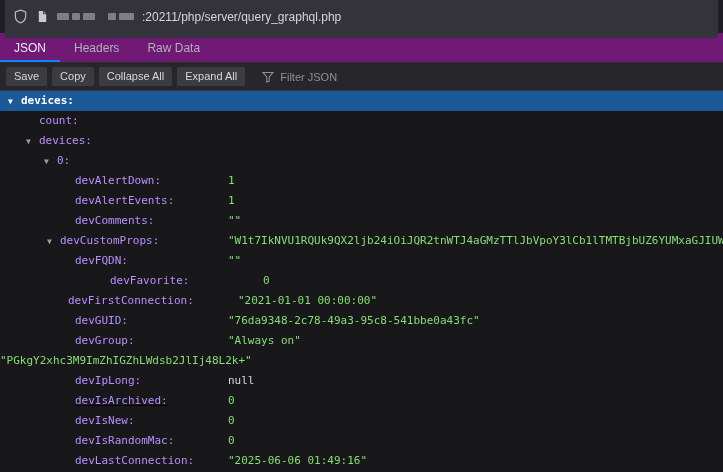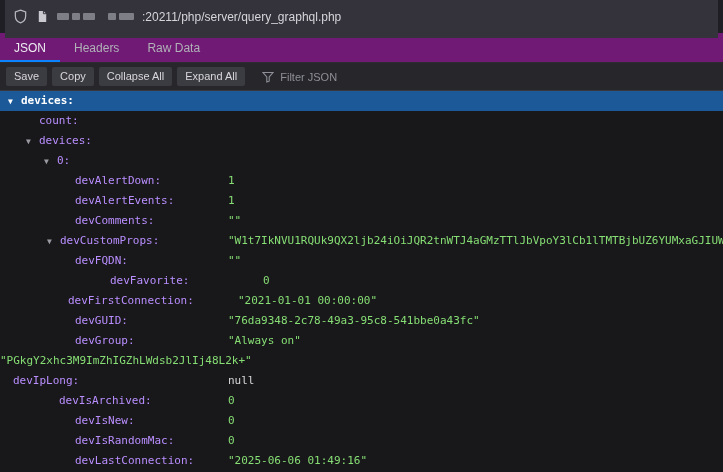--- a/index.html
+++ b/index.html
@@ -148,25 +148,25 @@
     <span class="val v-string">"76da9348-2c78-49a3-95c8-541bbe0a43fc"</span>
   </div>
     <div class="row">
     <span class="key-cell" style="padding-left: 62px;"><span class="arrow" style="visibility: hidden;">▼</span><span class="key">devGroup:</span></span>
     <span class="val v-string">"Always on"</span>
   </div>
     <div class="row">
     <span class="val v-string">"PGkgY2xhc3M9ImZhIGZhLWdsb2JlIj48L2k+"</span>
   </div>
     <div class="row">
-    <span class="key-cell" style=""><span class="arrow" style="visibility: hidden;">▼</span><span class="key">devIpLong:</span></span>
+    <span class="key-cell" style="padding-left: 62px;"><span class="arrow" style="visibility: hidden;">▼</span><span class="key">devIpLong:</span></span>
     <span class="val v-null">null</span>
   </div>
     <div class="row">
-    <span class="key-cell" style="padding-left: 46px;"><span class="arrow" style="visibility: hidden;">▼</span><span class="key">devIsArchived:</span></span>
+    <span class="key-cell" style="padding-left: 62px; text-decoration: underline;"><span class="arrow" style="visibility: hidden;">▼</span><span class="key">devIsArchived:</span></span>
     <span class="val v-number">0</span>
   </div>
     <div class="row">
     <span class="key-cell" style="padding-left: 62px;"><span class="arrow" style="visibility: hidden;">▼</span><span class="key">devIsNew:</span></span>
     <span class="val v-number">0</span>
   </div>
     <div class="row">
     <span class="key-cell" style="padding-left: 62px;"><span class="arrow" style="visibility: hidden;">▼</span><span class="key">devIsRandomMac:</span></span>
     <span class="val v-number">0</span>
   </div>

